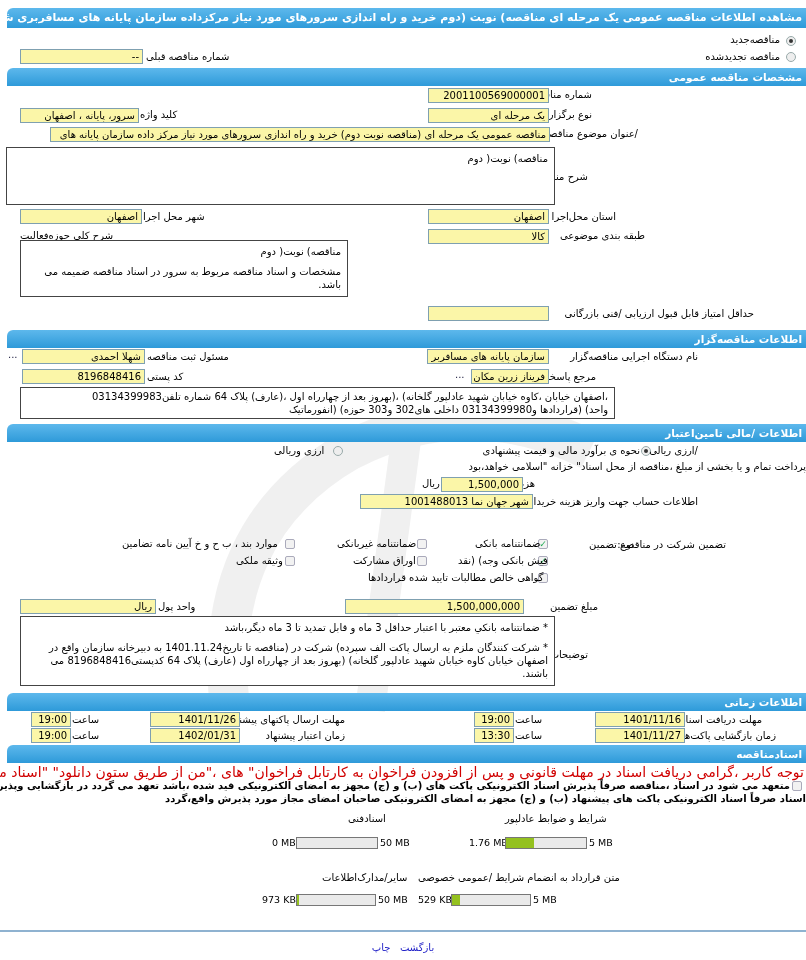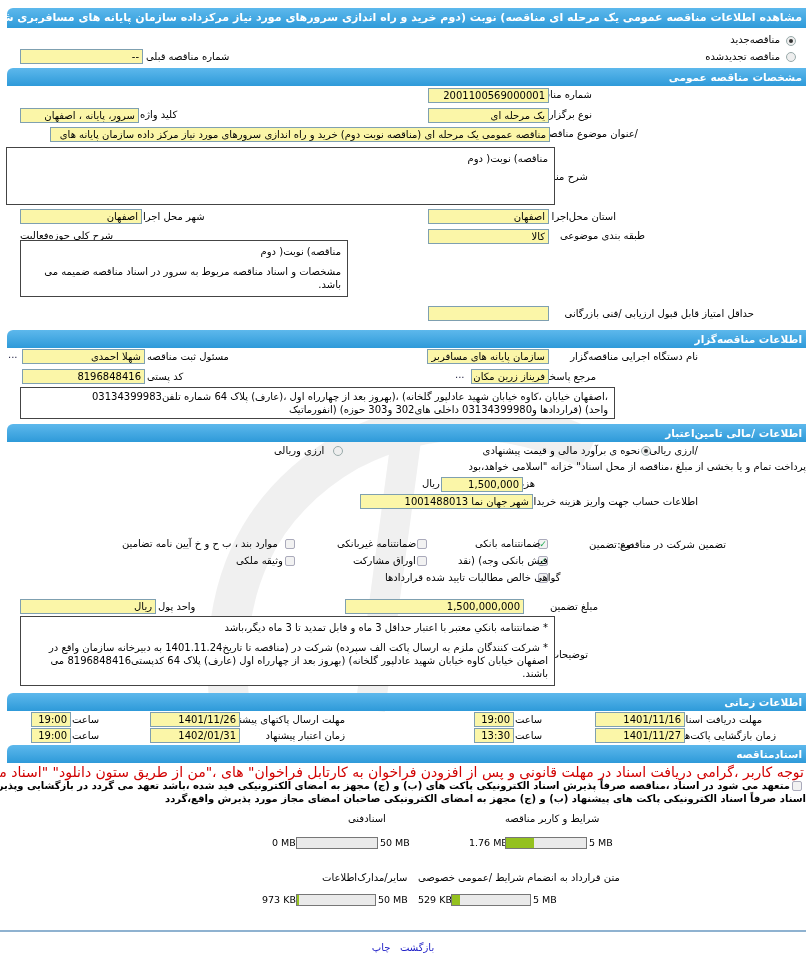--- a/index.html
+++ b/index.html
@@ -160,21 +160,21 @@
 <span class="lbl" style="left:122px; top:537px;">موارد  بند ، ب ح و خ آیین نامه تضامین</span>
 
 <span class="chk" style="left:538px; top:556px;">✓</span>
 <span class="lbl" style="left:442px; top:554px;margin-left:16px;">فیش  بانکی وجه) (نقد</span>
 <span class="chk" style="left:417px; top:556px;"></span>
 <span class="lbl" style="left:353px; top:554px;">اوراق  مشارکت</span>
 <span class="chk" style="left:285px; top:556px;"></span>
 <span class="lbl" style="left:236px; top:554px;">وثیقه ملکی</span>
 
 <span class="chk" style="left:538px; top:573px;"></span>
-<span class="lbl" style="left:385px; top:571px;">گواهی  خالص مطالبات تایید شده قراردادها</span>
+<span class="lbl" style="left:368px; top:571px;">گواهی  خالص مطالبات تایید شده قراردادها</span>
 
 <span class="lbl" style="right:208px; top:600px;">مبلغ تضمین</span>
 <div class="fld ltr" style="left:345px; top:599px; width:179px;">1,500,000,000</div>
 
 <span class="lbl" style="left:158px; top:600px;">واحد پول</span>
 <div class="fld" style="left:20px; top:599px; width:136px;">ریال</div>
 
 <span class="lbl" style="right:218px; top:648px;">توضیحات</span>
 <div class="box" style="left:20px; top:616px; width:535px; height:70px;">
   <p>*  ضمانتنامه بانکي معتبر با  اعتبار حداقل 3 ماه و قابل تمديد تا 3 ماه ديگر،باشد</p>
@@ -205,21 +205,21 @@
 <div class="fld ltr" style="left:31px; top:728px; width:40px;">19:00</div>
 
 <div class="bar" style="top:745px;"><span>اسنادمناقصه</span></div>
 
 <span class="lbl red" style="right:2px; top:765px; font-size:14px;">توجه کاربر ،گرامی دریافت اسناد در مهلت قانونی و پس از افزودن فراخوان به کارتابل فراخوان" های ،"من از طریق  ستون دانلود" "اسناد موجود در این ،کارتابل امکانپذیر می‌،باشد</span>
 
 <span class="chk" style="right:4px; top:781px;"></span>
 <span class="lbl bold" style="right:16px; top:779px; font-size:10px;">متعهد می شود در اسناد ،مناقصه صرفاً پذیرش اسناد الکترونیکی پاکت های (ب) و (ج) مجهز به امضای الکترونیکی قید شده ،باشد تعهد می گردد در بازگشایی وپذیرش</span>
 <span class="lbl bold" style="right:0px; top:792px; font-size:10px;">اسناد صرفاً اسناد الکترونیکی پاکت های پیشنهاد (ب) و (ج) مجهز به امضای الکترونیکی صاحبان امضای مجاز مورد پذیرش واقع،گردد</span>
 
-<span class="lbl" style="left:505px; top:812px;">شرایط و  کاربر مناقصه</span>
+<span class="lbl" style="left:505px; top:812px;">شرایط و  ضوابط عادلپور</span>
 <span class="size" style="left:469px; top:837px;">1.76 MB</span>
 <div class="progress" style="left:505px; top:837px; width:82px;">
     <div class="fill" style="width:35%;"></div>
   </div>
 <span class="size" style="left:589px; top:837px;">5 MB</span>
 
 <span class="lbl" style="left:348px; top:812px;">اسنادفنی</span>
 <span class="size" style="left:272px; top:837px;">0 MB</span>
 <div class="progress" style="left:296px; top:837px; width:82px;">
     <div class="fill" style="width:0%;"></div>

